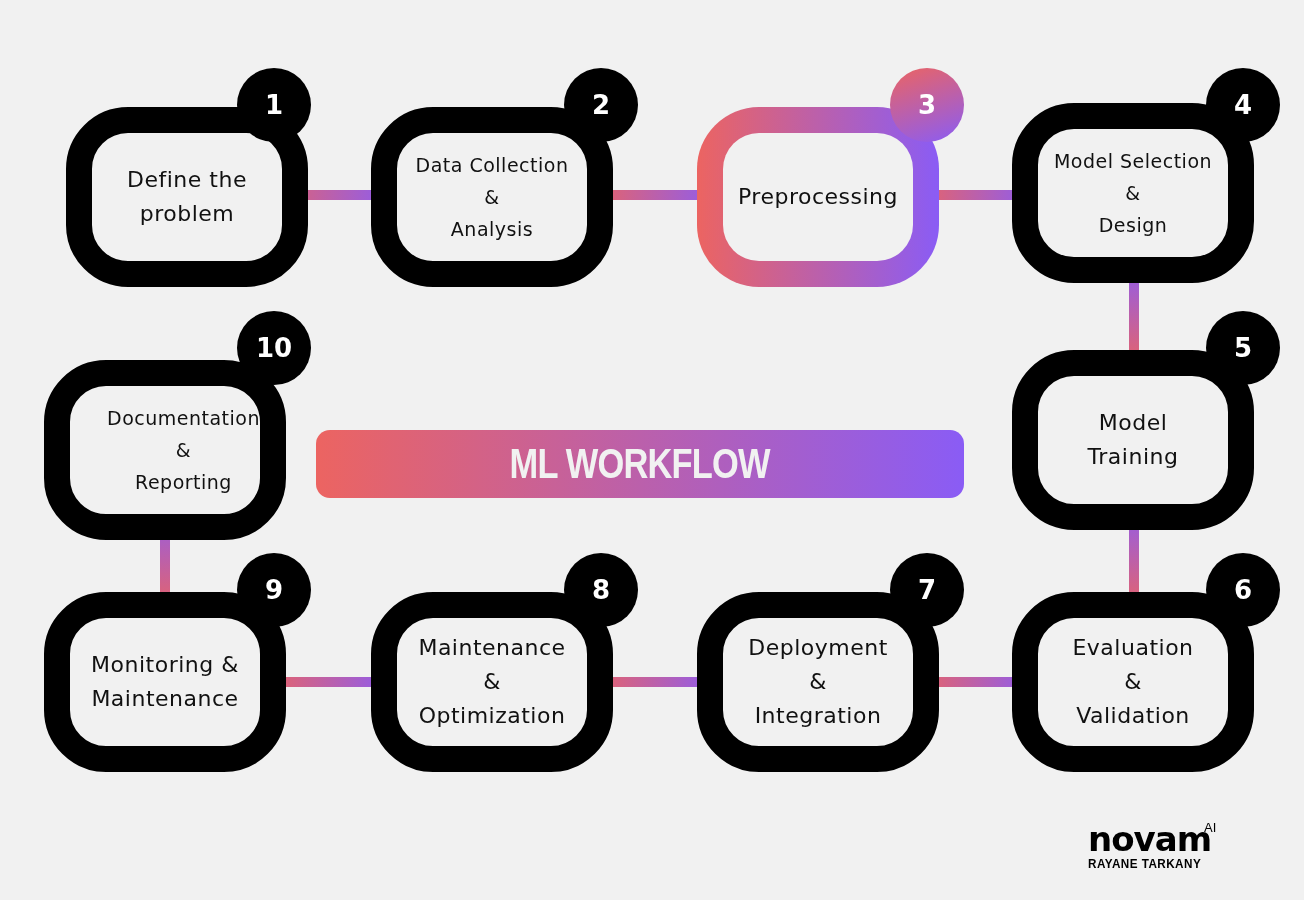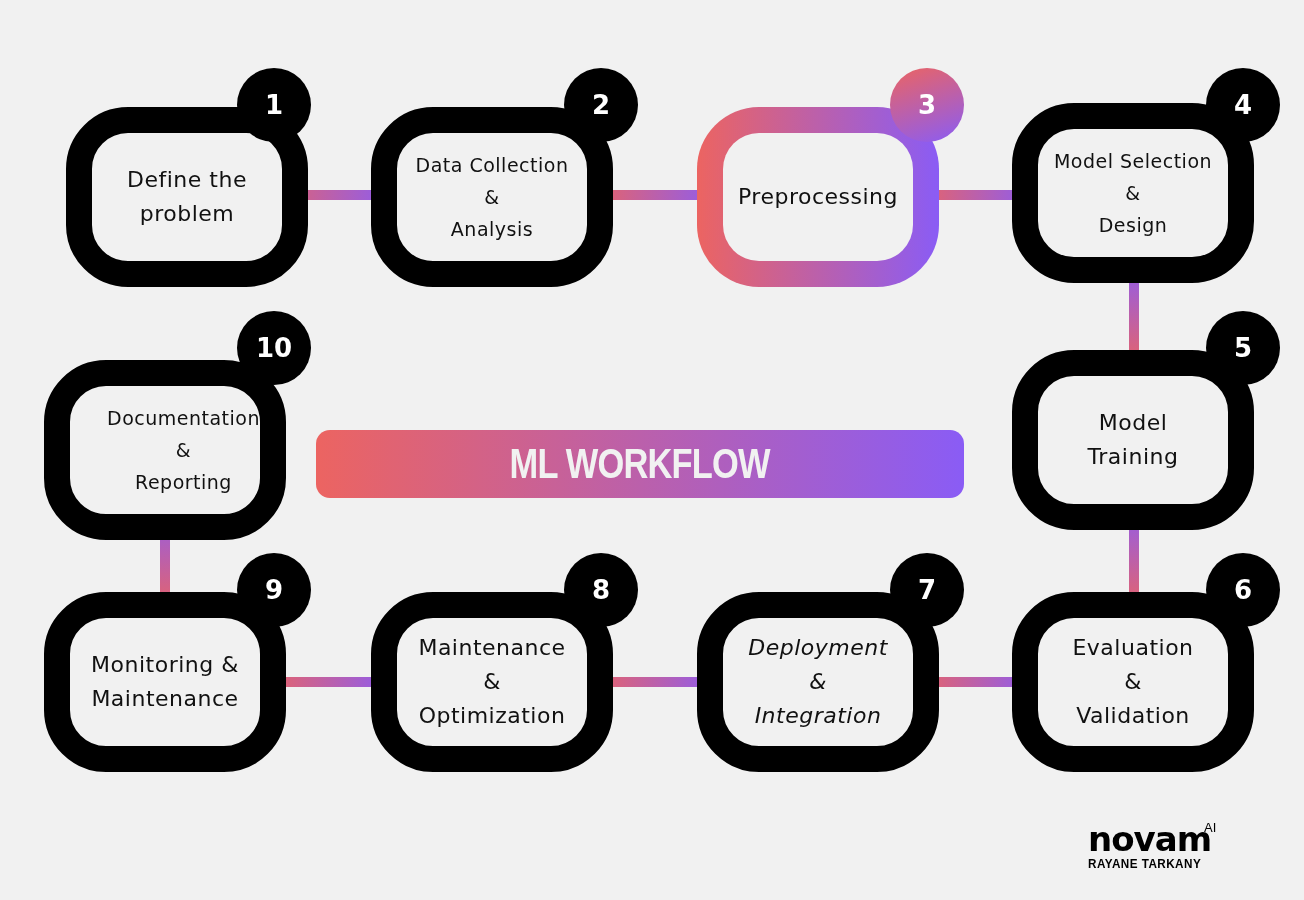--- a/index.html
+++ b/index.html
@@ -60,21 +60,21 @@
   </div>
 <div class="node" style="left:1012px;top:350px;">
     <div class="label">Model
 Training</div>
   </div>
 <div class="node" style="left:1012px;top:592px;text-align:center;">
     <div class="label">Evaluation
 &amp;
 Validation</div>
   </div>
-<div class="node" style="left:697px;top:592px;font-style:italic;">
+<div class="node" style="left:697px;top:592px;">
     <div class="label">Deployment
 &amp;
 Integration</div>
   </div>
 <div class="node" style="left:371px;top:592px;">
     <div class="label">Maintenance
 &amp;
 Optimization</div>
   </div>
 <div class="node" style="left:44px;top:592px;">

